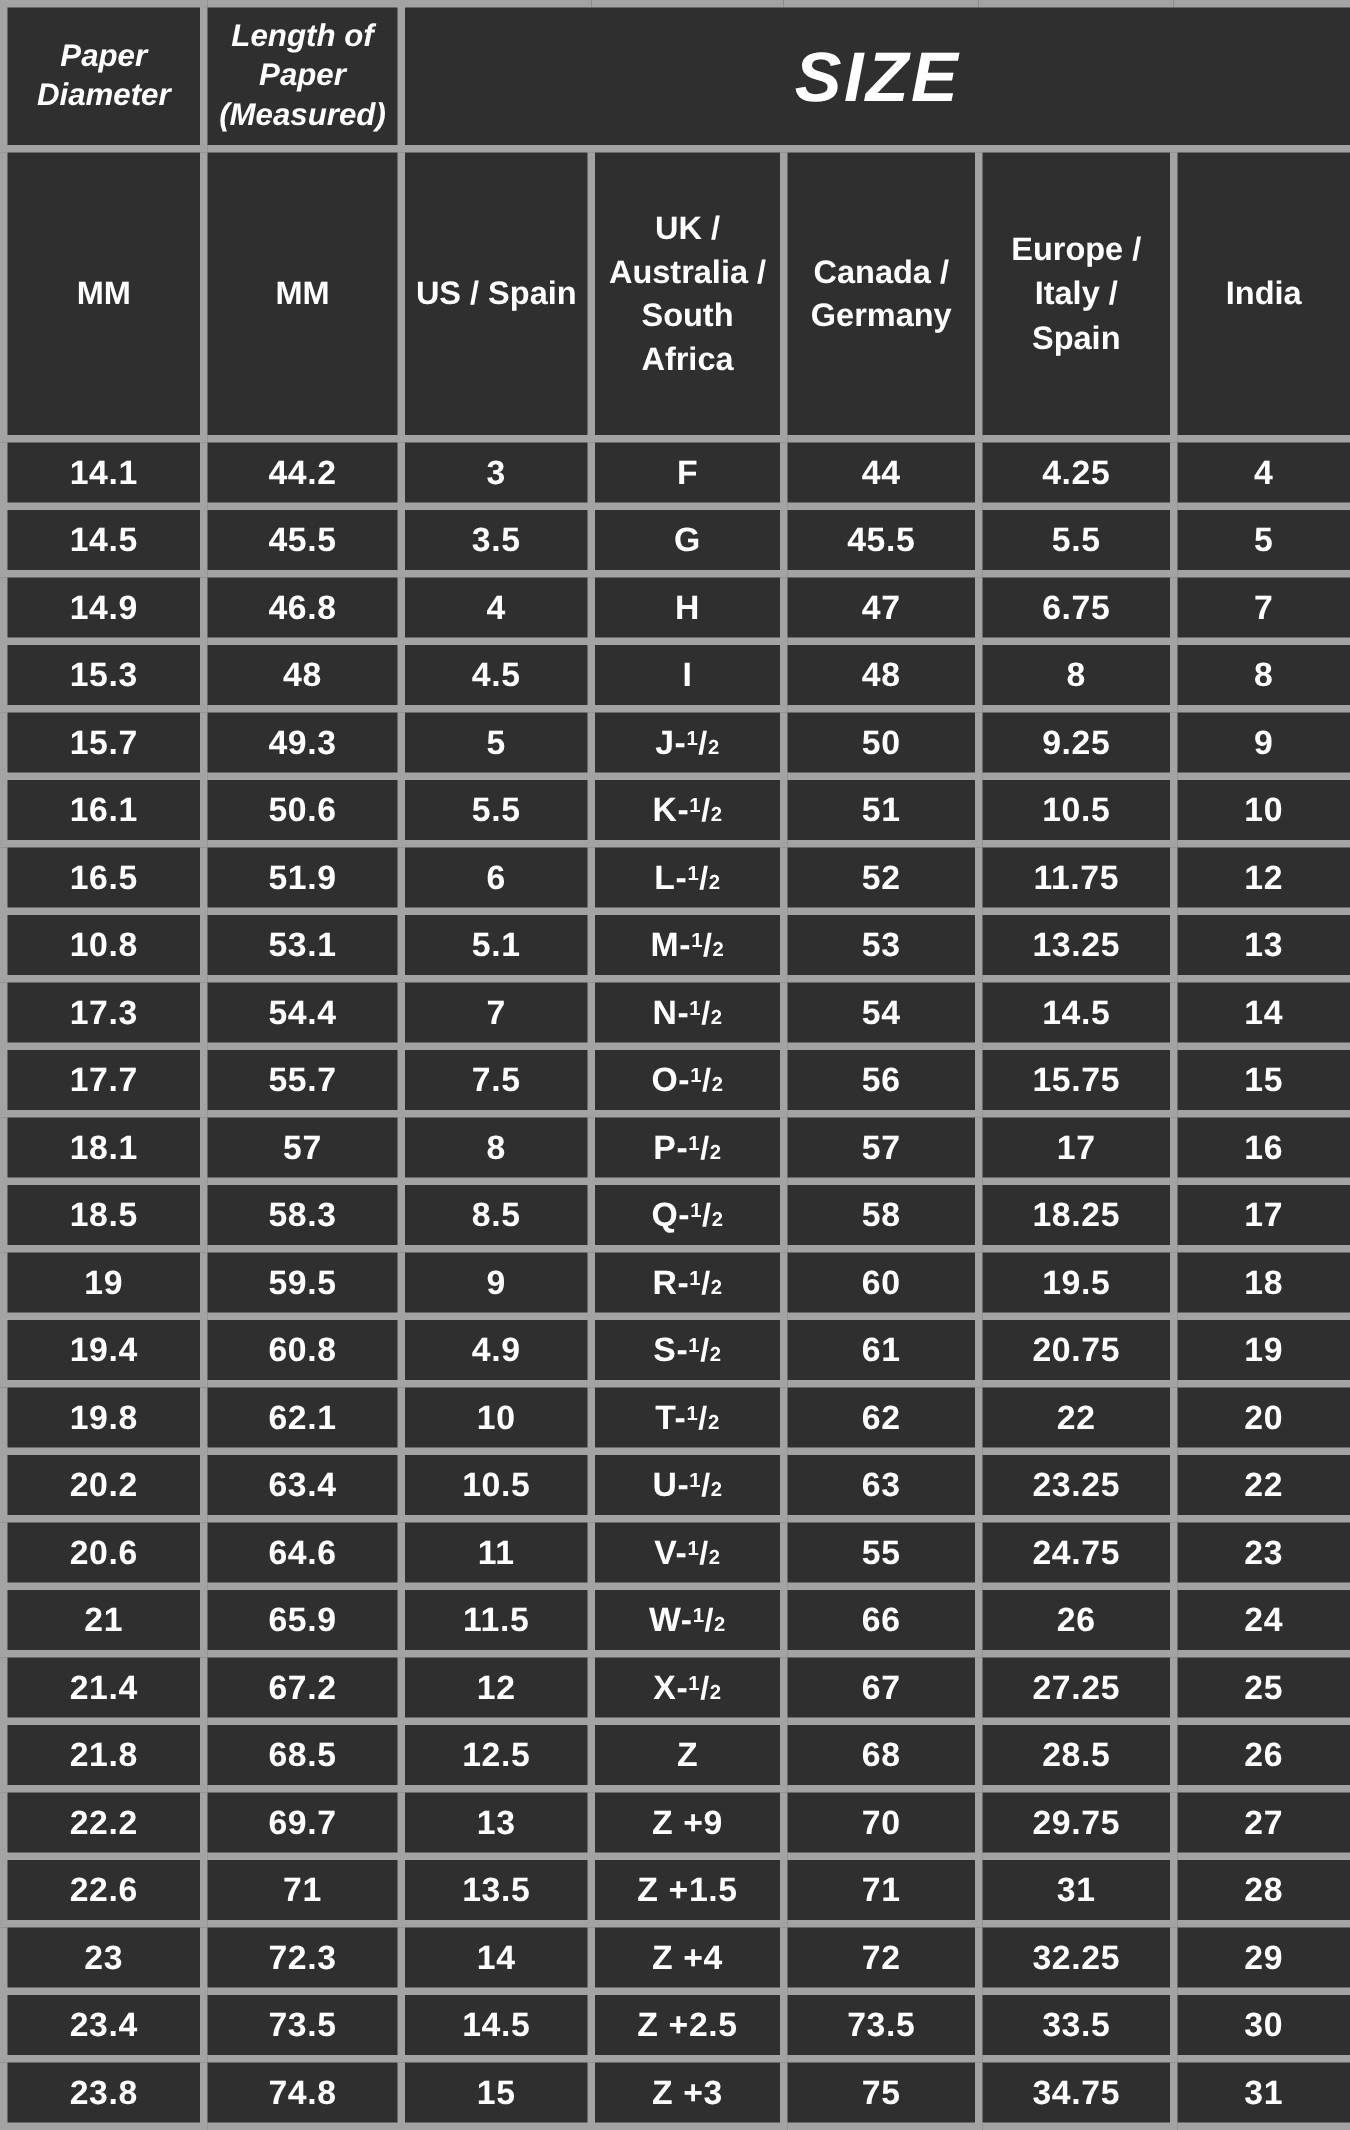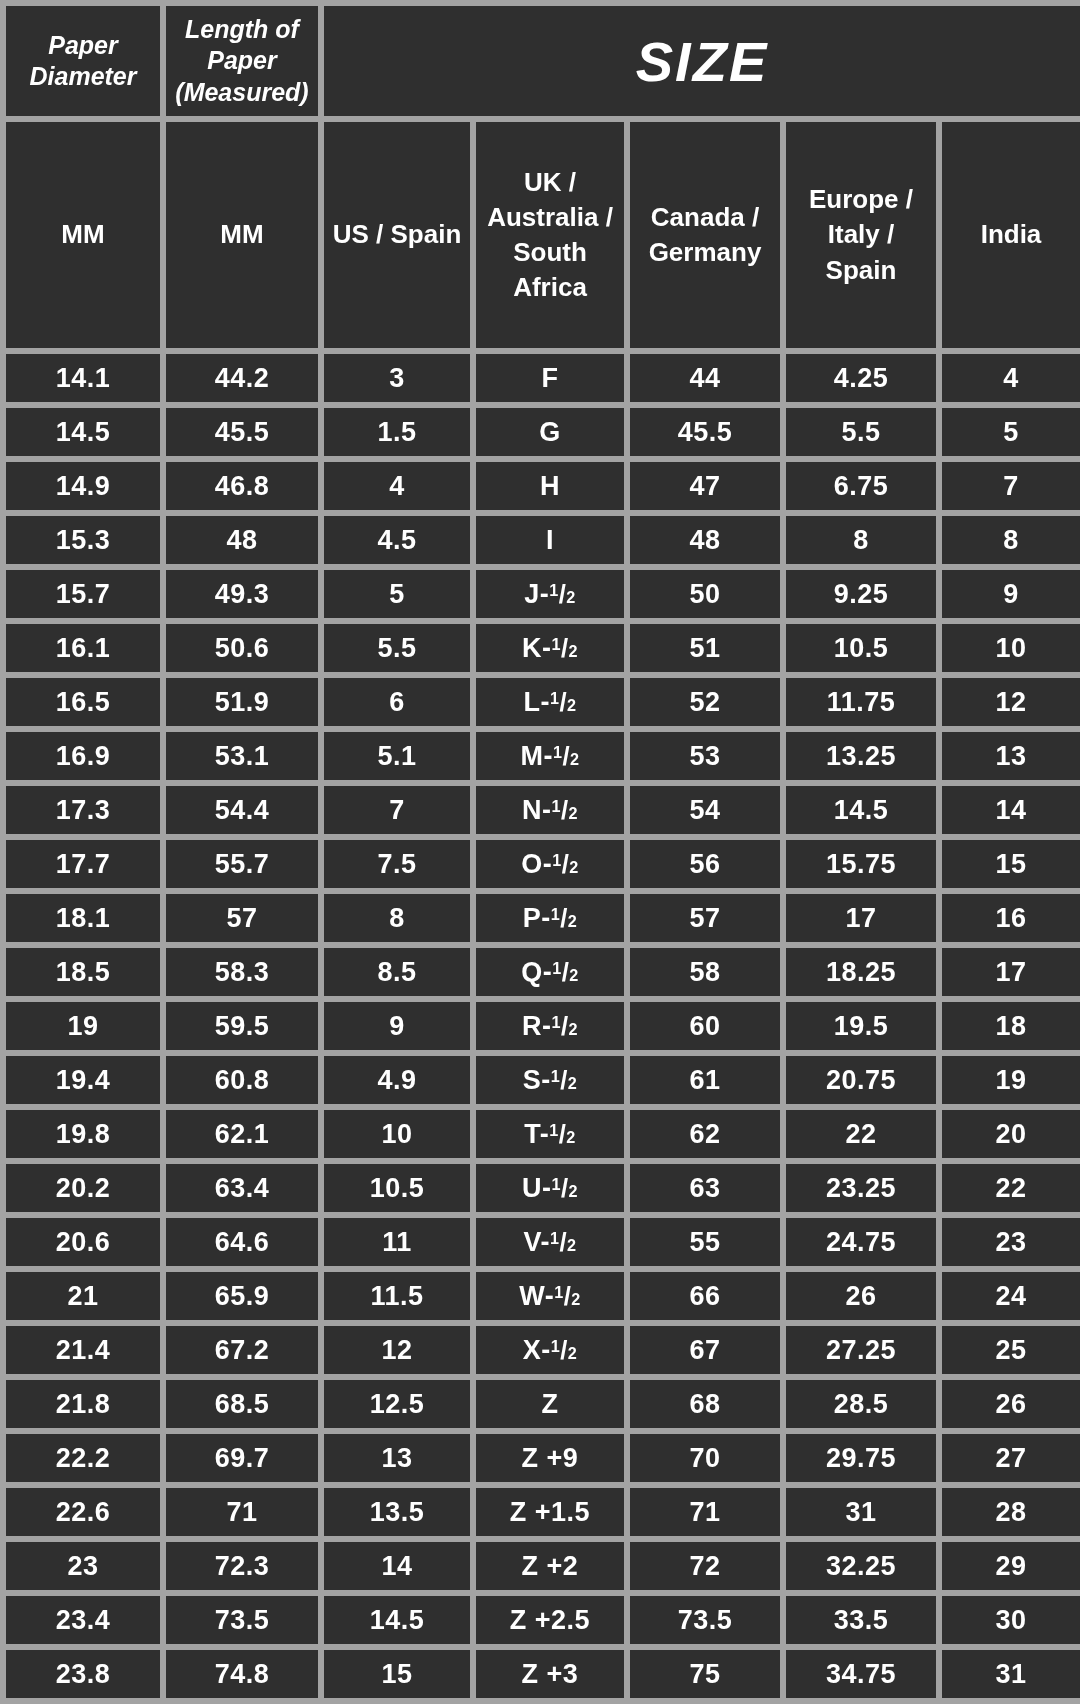--- a/index.html
+++ b/index.html
@@ -93,21 +93,21 @@
         <td>44.2</td>
         <td>3</td>
         <td>F</td>
         <td>44</td>
         <td>4.25</td>
         <td>4</td>
       </tr>
       <tr>
         <td>14.5</td>
         <td>45.5</td>
-        <td>1.5</td>
+        <td>3.5</td>
         <td>G</td>
         <td>45.5</td>
         <td>5.5</td>
         <td>5</td>
       </tr>
       <tr>
         <td>14.9</td>
         <td>46.8</td>
         <td>4</td>
         <td>H</td>
@@ -145,21 +145,21 @@
       <tr>
         <td>16.5</td>
         <td>51.9</td>
         <td>6</td>
         <td>L-<span class="frac"><span class="num">1</span><span class="slash">/</span><span class="den">2</span></span></td>
         <td>52</td>
         <td>11.75</td>
         <td>12</td>
       </tr>
       <tr>
-        <td>16.9</td>
+        <td>10.8</td>
         <td>53.1</td>
         <td>5.1</td>
         <td>M-<span class="frac"><span class="num">1</span><span class="slash">/</span><span class="den">2</span></span></td>
         <td>53</td>
         <td>13.25</td>
         <td>13</td>
       </tr>
       <tr>
         <td>17.3</td>
         <td>54.4</td>
@@ -283,21 +283,21 @@
         <td>13.5</td>
         <td>Z +1.5</td>
         <td>71</td>
         <td>31</td>
         <td>28</td>
       </tr>
       <tr>
         <td>23</td>
         <td>72.3</td>
         <td>14</td>
-        <td>Z +2</td>
+        <td>Z +4</td>
         <td>72</td>
         <td>32.25</td>
         <td>29</td>
       </tr>
       <tr>
         <td>23.4</td>
         <td>73.5</td>
         <td>14.5</td>
         <td>Z +2.5</td>
         <td>73.5</td>

